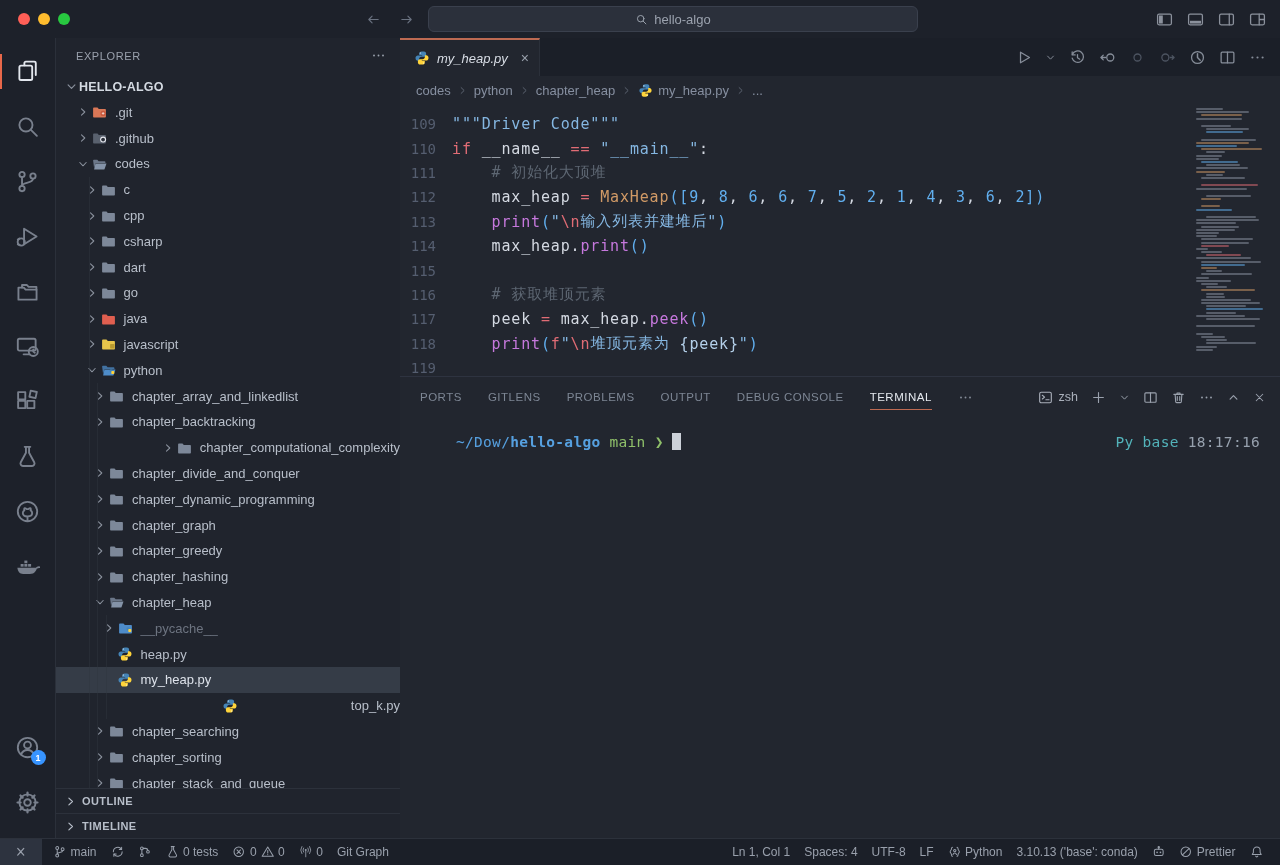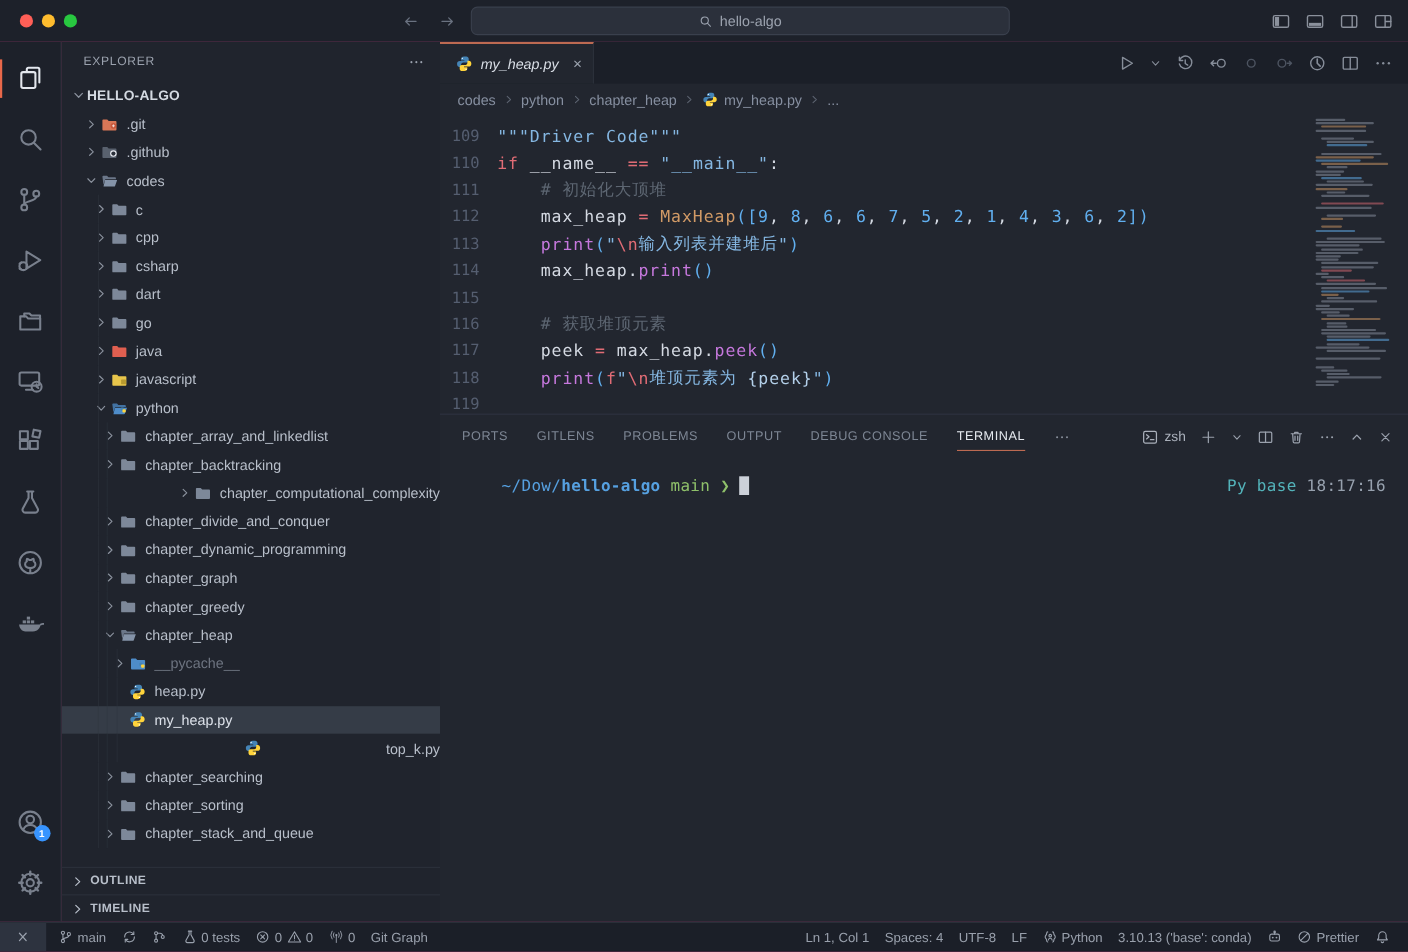--- a/index.html
+++ b/index.html
@@ -1,18 +1,18 @@
 <!DOCTYPE html>
 <html><head>
 <meta charset="utf-8">
 <style>
   * { margin:0; padding:0; box-sizing:border-box; }
   html,body { width:1280px; height:865px; overflow:hidden; background:#15181e; }
   body { font-family:"Liberation Sans", sans-serif; color:#c3c9d4; font-size:13px; -webkit-font-smoothing:antialiased; }
-  #app { width:1280px; height:865px; display:flex; flex-direction:column; background:#ec4899; }
+  #app { width:1280px; height:865px; display:flex; flex-direction:column; background:#3b82f6; }
 
   
   .titlebar { height:38px; background:#1d212a; display:flex; align-items:center; position:relative; flex:0 0 auto; }
   .traffic { display:flex; gap:8px; padding-left:18px; width:120px; }
   .traffic span { width:12px; height:12px; border-radius:50%; display:block; }
   .nav-arrows { position:absolute; left:366px; display:flex; gap:18px; color:#6a7280; }
   .searchbox { position:absolute; left:428px; top:6px; width:490px; height:26px; background:#2b303b; border:1px solid #3a404d; border-radius:6px; display:flex; align-items:center; justify-content:center; gap:6px; color:#9ba2ae; font-size:13px; }
   .tb-icons { position:absolute; right:14px; display:flex; gap:14px; color:#8b919c; }
   .icon { display:inline-flex; align-items:center; justify-content:center; }
 
@@ -512,20 +512,35 @@
               <svg width="12" height="12" viewBox="0 0 16 16" fill="none" stroke="currentColor" stroke-width="1.2" stroke-linecap="round" stroke-linejoin="round">
                 <path d="M6 3.8L10.4 8 6 12.2" stroke-width="1.4"></path>
               </svg>
             </span>
             <span class="ficon">
               <svg width="17" height="16" viewBox="0 0 16 16">
                 <path d="M1.6 4.4a.8.8 0 01.8-.8h3.6l1.3 1.4h6.3a.8.8 0 01.8.8v7a.8.8 0 01-.8.8H2.4a.8.8 0 01-.8-.8z" fill="#7d8899" stroke="none"></path>
               </svg>
             </span>
             <span>chapter_greedy</span>
+          </div>
+          <div class="trow" style="padding-left: 36px;">
+            <span class="guide" style="left:32.5px"></span>
+            <span class="guide" style="left:41px"></span>
+            <span class="chev">
+              <svg width="12" height="12" viewBox="0 0 16 16" fill="none" stroke="currentColor" stroke-width="1.2" stroke-linecap="round" stroke-linejoin="round">
+                <path d="M6 3.8L10.4 8 6 12.2" stroke-width="1.4"></path>
+              </svg>
+            </span>
+            <span class="ficon">
+              <svg width="17" height="16" viewBox="0 0 16 16">
+                <path d="M1.6 4.4a.8.8 0 01.8-.8h3.6l1.3 1.4h6.3a.8.8 0 01.8.8v7a.8.8 0 01-.8.8H2.4a.8.8 0 01-.8-.8z" fill="#7d8899" stroke="none"></path>
+              </svg>
+            </span>
+            <span>chapter_hashing</span>
           </div>
           <div class="trow" style="padding-left: 36px;">
             <span class="guide" style="left:32.5px"></span>
             <span class="guide" style="left:41px"></span>
             <span class="chev">
               <svg width="12" height="12" viewBox="0 0 16 16" fill="none" stroke="currentColor" stroke-width="1.2" stroke-linecap="round" stroke-linejoin="round">
                 <path d="M3.8 6L8 10.4 12.2 6" stroke-width="1.4"></path>
               </svg>
             </span>
             <span class="ficon">

